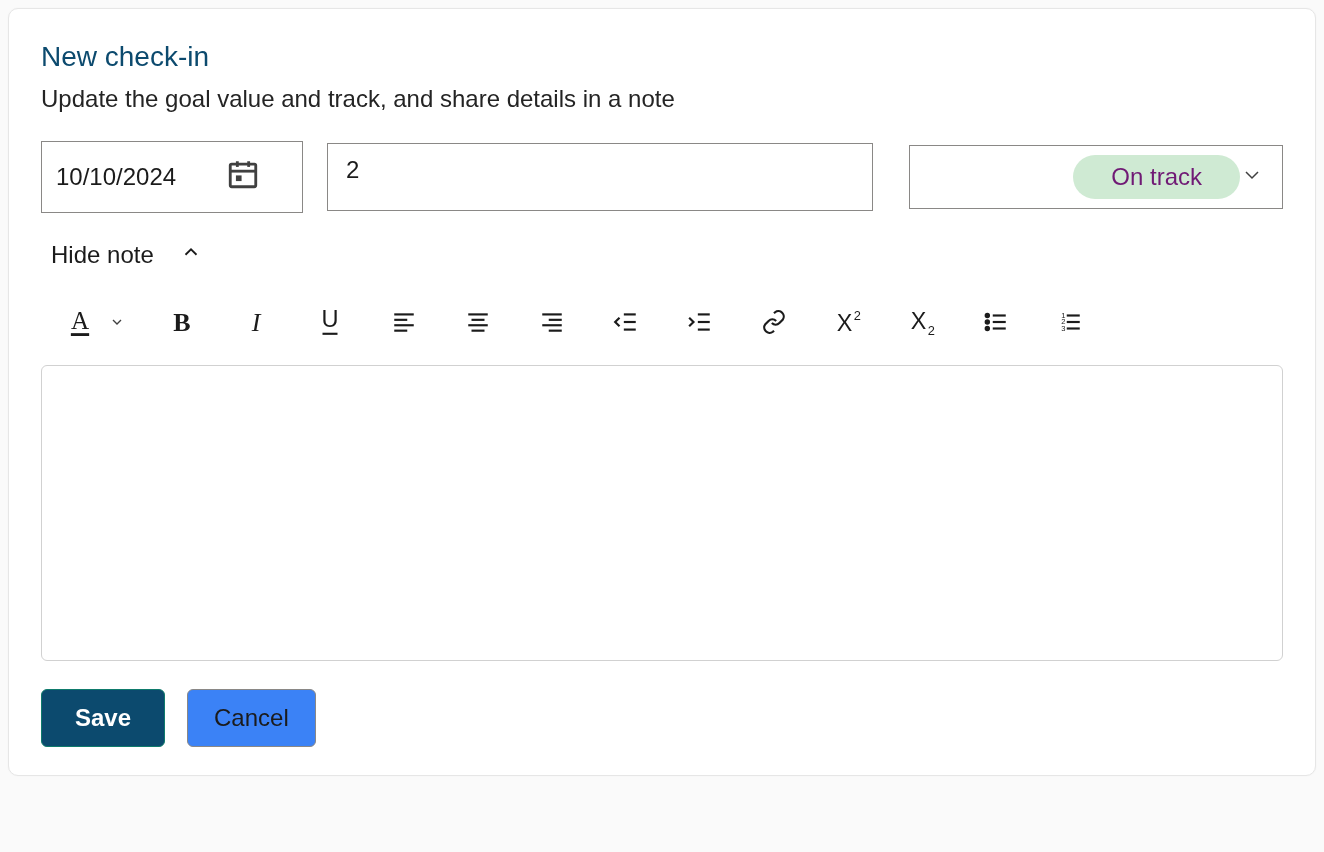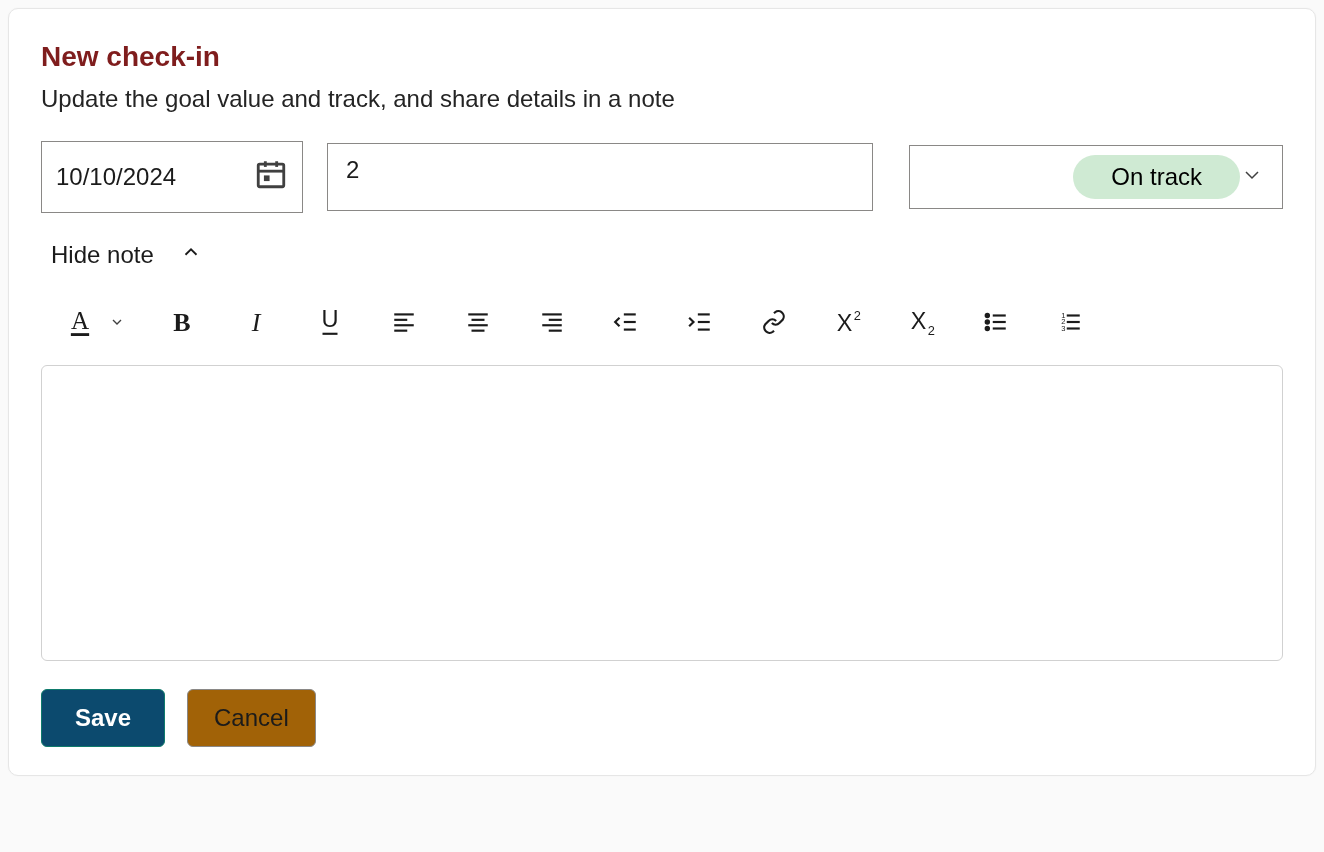--- a/index.html
+++ b/index.html
@@ -11,39 +11,39 @@
     .card {
       width: 1308px;
       background: #ffffff;
       border: 1px solid #e6e6e6;
       border-radius: 10px;
       padding: 32px 32px 28px 32px;
       box-shadow: 0 0 2px rgba(0,0,0,0.04);
     }
     .title {
       font-size: 28px;
-      font-weight: 700;
-      color: #7f1d1d;
+      font-weight: 400;
+      color: #0c4a6e;
       margin-bottom: 12px;
     }
     .subtitle {
       font-size: 24px;
       color: #242424;
       margin-bottom: 28px;
     }
     .row {
       display: flex;
       align-items: center;
       gap: 24px;
       margin-bottom: 28px;
     }
     .date-field {
       display: flex;
       align-items: center;
-      justify-content: space-between;
+      justify-content: flex-start;
       border: 1px solid #8a8886;
       padding: 12px 14px;
       width: 262px;
       height: 72px;
       font-size: 24px;
     }
     .date-input {
       border: none;
       outline: none;
       font-size: 24px;
@@ -73,21 +73,21 @@
       width: 374px;
       height: 64px;
       display: flex;
       align-items: center;
       justify-content: space-between;
       padding: 8px 18px 8px 10px;
       margin-left: auto;
     }
     .status-pill {
       background: #cfead3;
-      color: #000000;
+      color: #701a75;
       font-size: 24px;
       padding: 8px 38px;
       border-radius: 24px;
       margin-left: auto;
     }
     .hide-note {
       display: inline-flex;
       align-items: center;
       gap: 26px;
       font-size: 24px;
@@ -142,21 +142,21 @@
       cursor: pointer;
       min-width: 124px;
     }
     .btn-primary {
       background: #0c4a6e;
       color: #ffffff;
       border: 1px solid #0f7b6c;
       font-weight: 600;
     }
     .btn-secondary {
-      background: #a16207;
+      background: #3b82f6;
       color: #1b1b1b;
       border: 1px solid #8a8886;
     }
   </style>
 </head>
 <body>
 
 <div class="card">
 
   <div class="title">New check-in</div>

